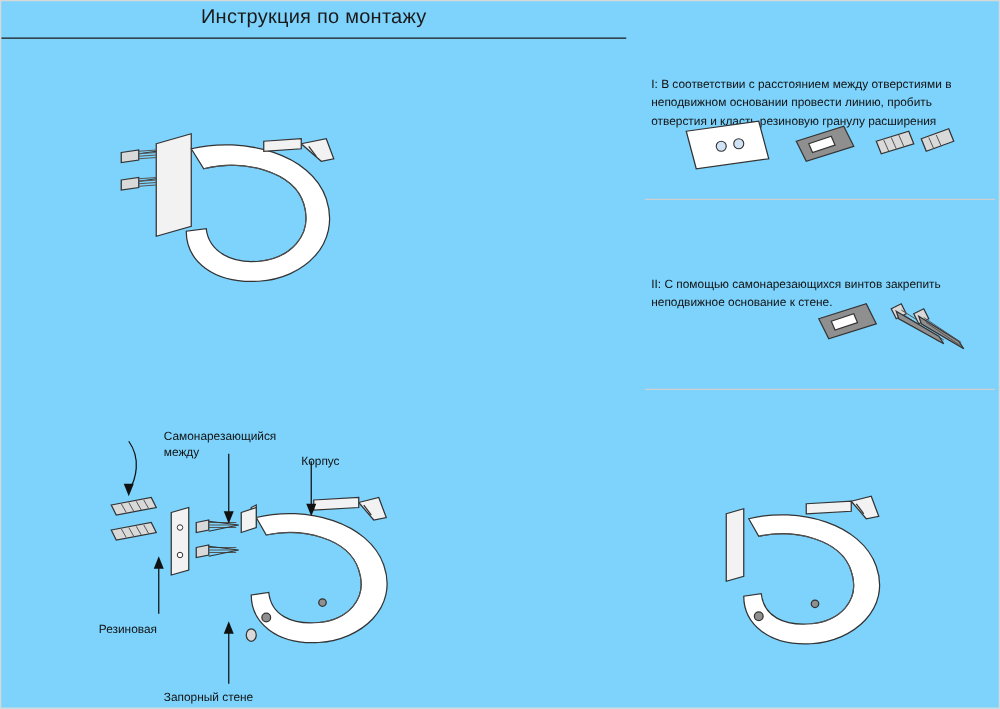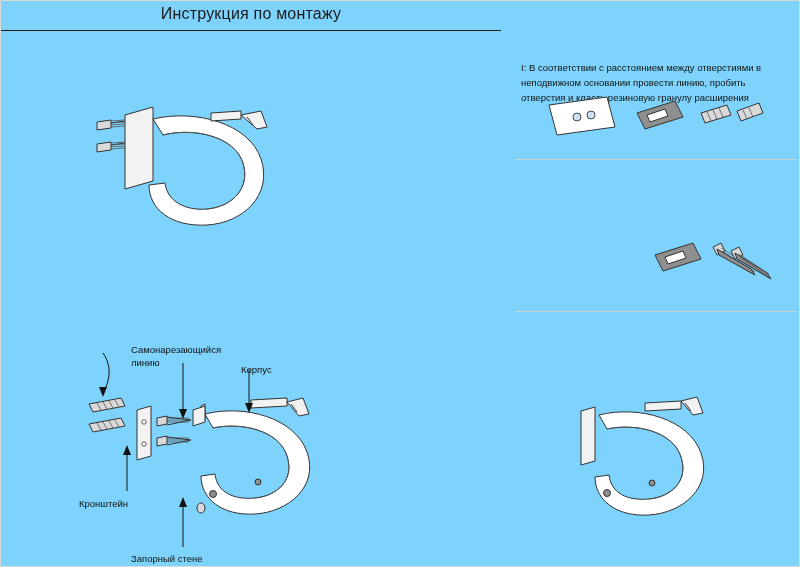--- a/index.html
+++ b/index.html
@@ -167,23 +167,23 @@
       <path class="ln" d="M170 26 L206 28"></path>
       <path class="fill-lt" d="M170 24 L206 22 L206 30 L170 32 Z"></path>
 
       <circle cx="132" cy="118" r="3.5" class="fill-dk"></circle>
       <ellipse cx="120" cy="132" rx="4" ry="5" class="fill-md"></ellipse>
       <circle cx="177" cy="106" r="3" class="fill-dk"></circle>
     </svg>
   </div>
 
   <div class="label" style="left:130px; top:342px;">Самонарезающийся
-линию</div>
+между</div>
   <div class="label" style="left:240px; top:362px;">Корпус</div>
-  <div class="label" style="left:78px; top:496px;">Кронштейн</div>
+  <div class="label" style="left:78px; top:496px;">Резиновая</div>
   <div class="label" style="left:130px; top:551px;">Запорный стене</div>
 
   <div class="art" style="left:30px; top:330px;">
     <svg width="300" height="235" viewBox="0 0 300 235">
 
       <path class="arrow" d="M72 22 C 82 36, 78 52, 72 62"></path>
       <polygon class="arrowhead" points="72,66 68,56 76,56"></polygon>
 
       <path class="arrow" d="M152 32 L152 82"></path>
       <polygon class="arrowhead" points="152,88 148,78 156,78"></polygon>
@@ -219,20 +219,22 @@
       </g>
       <g>
         <path class="fill-md" d="M196 20 L218 12 L222 22 L200 30 Z"></path>
         <path class="ln-thin" d="M202 19 L206 28 M208 17 L212 26"></path>
       </g>
     </svg>
   </div>
 
   <div class="divider" style="left:515px; top:158px; width:280px;"></div>
 
+  <div class="step-text" style="left:520px; top:176px; width:278px;">II: С помощью самонарезающихся винтов закрепить
+неподвижное основание к стене.</div>
 
   <div class="art" style="left:650px; top:238px;">
     <svg width="150" height="60" viewBox="0 0 150 60">
 
       <path class="fill-dk" d="M4 16 L42 4 L50 20 L12 32 Z"></path>
       <path class="fill-w" d="M14 18 L32 12 L35 19 L17 25 Z"></path>
 
       <g>
         <path class="fill-md" d="M62 8 L70 4 L74 12 L66 16 Z"></path>
         <path class="ln" d="M68 12 L100 32"></path>

